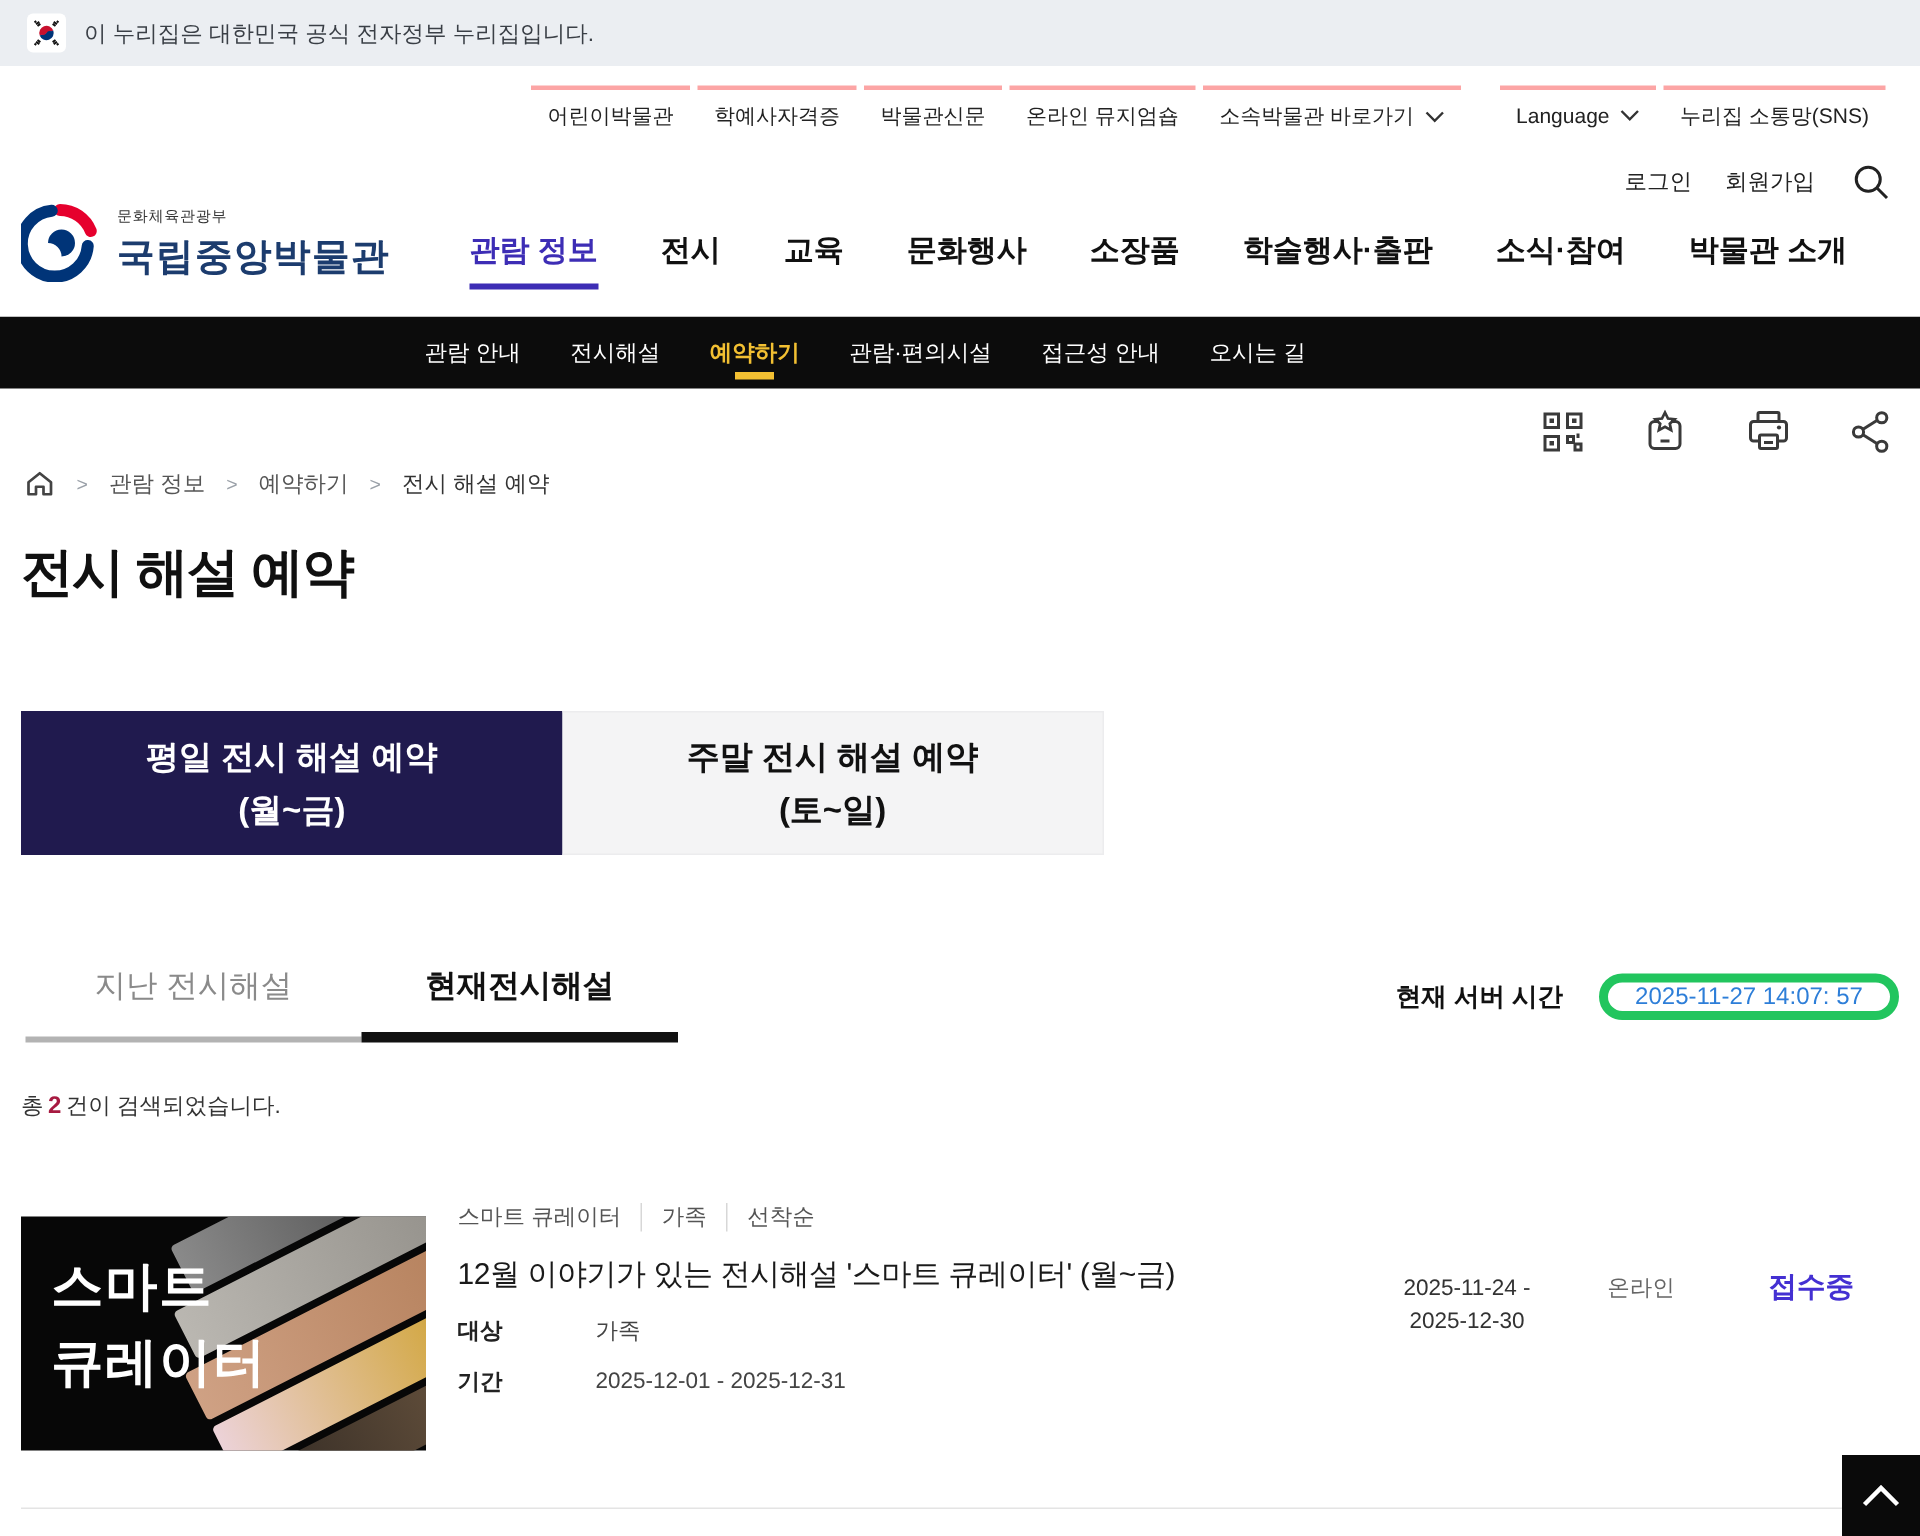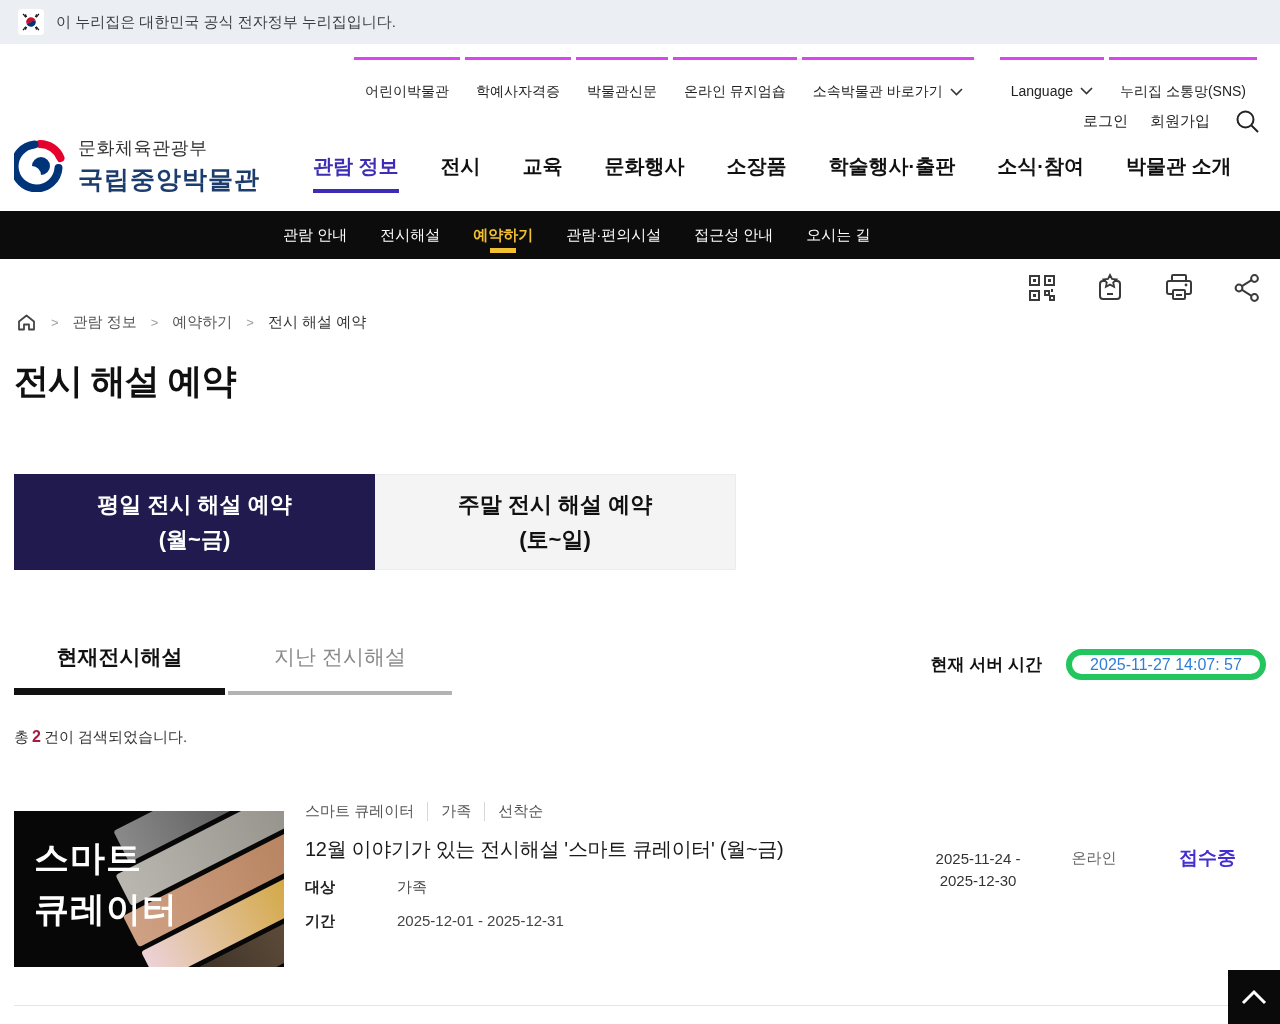--- a/index.html
+++ b/index.html
@@ -8,31 +8,31 @@
 
   
   .gov-banner { height:44px; background:#ebeef2; display:flex; align-items:center; padding-left:18px; }
   .gov-banner .flag { width:26px; height:26px; background:#fff; border-radius:4px;
     display:flex; align-items:center; justify-content:center; margin-right:12px; }
   .gov-banner span.txt { font-size:15px; color:#3a3f46; }
 
   
   header { position:relative; height:167px; background:#fff; }
   .utility-nav { position:absolute; top:13px; right:23px; display:flex; align-items:flex-start; }
-  .utility-nav .u-item { border-top:3px solid #d946ef; padding:23px 11px 0 11px; margin-left:5px;
+  .utility-nav .u-item { border-top:3px solid #fca5a5; padding:9px 11px 0 11px; margin-left:5px;
     font-size:14px; color:#222; display:flex; align-items:center; cursor:pointer; white-space:nowrap; }
   .utility-nav .u-item.gap { margin-left:26px; }
   .utility-nav svg.chev { margin-left:7px; }
   .auth-row { position:absolute; top:64px; right:20px; display:flex; align-items:center; font-size:15px; color:#222; }
   .auth-row .auth-link { margin-right:22px; cursor:pointer; }
   .auth-row .search-btn { cursor:pointer; display:flex; margin-left:2px; }
 
   .logo { position:absolute; left:14px; top:92px; display:flex; align-items:center; cursor:pointer; }
   .logo .sym { margin-right:12px; }
-  .logo .l-min { font-size:18px; color:#333; margin-bottom:3px; letter-spacing:.5px; }
+  .logo .l-min { font-size:10px; color:#333; margin-bottom:3px; letter-spacing:.5px; }
   .logo .l-mus { font-size:25px; font-weight:bold; color:#1c3c6e; letter-spacing:1px; }
 
   .main-nav { position:absolute; left:313px; top:109px; display:flex; }
   .main-nav .m-item { font-size:20px; font-weight:bold; color:#111; margin-right:42px;
     padding-bottom:9px; cursor:pointer; white-space:nowrap; }
   .main-nav .m-item.active { color:#3d2db5; border-bottom:4px solid #3d2db5; }
 
   
   .subnav { height:48px; background:#0c0c0c; display:flex; align-items:center; padding-left:272px; }
   .subnav .s-item { position:relative; color:#fff; font-size:15px; padding:0 11px; margin-right:11px;
@@ -279,26 +279,26 @@
       <span>평일 전시 해설 예약</span>
       <span>(월~금)</span>
     </div>
     <div class="type-tab inactive">
       <span>주말 전시 해설 예약</span>
       <span>(토~일)</span>
     </div>
   </div>
 
   <div class="list-tab-row">
+    <div class="ltab inactive">
+      <div class="ltab-label">지난 전시해설</div>
+      <div class="ltab-bar"></div>
+    </div>
     <div class="ltab active">
       <div class="ltab-label">현재전시해설</div>
-      <div class="ltab-bar"></div>
-    </div>
-    <div class="ltab inactive">
-      <div class="ltab-label">지난 전시해설</div>
       <div class="ltab-bar"></div>
     </div>
     <div class="server-info">
       <span class="sv-label">현재 서버 시간</span>
       <span class="sv-pill">2025-11-27 14:07: 57</span>
     </div>
   </div>
 
   <div class="result-count">
     <span>총</span><b class="cnt">2</b><span>건이 검색되었습니다.</span>

